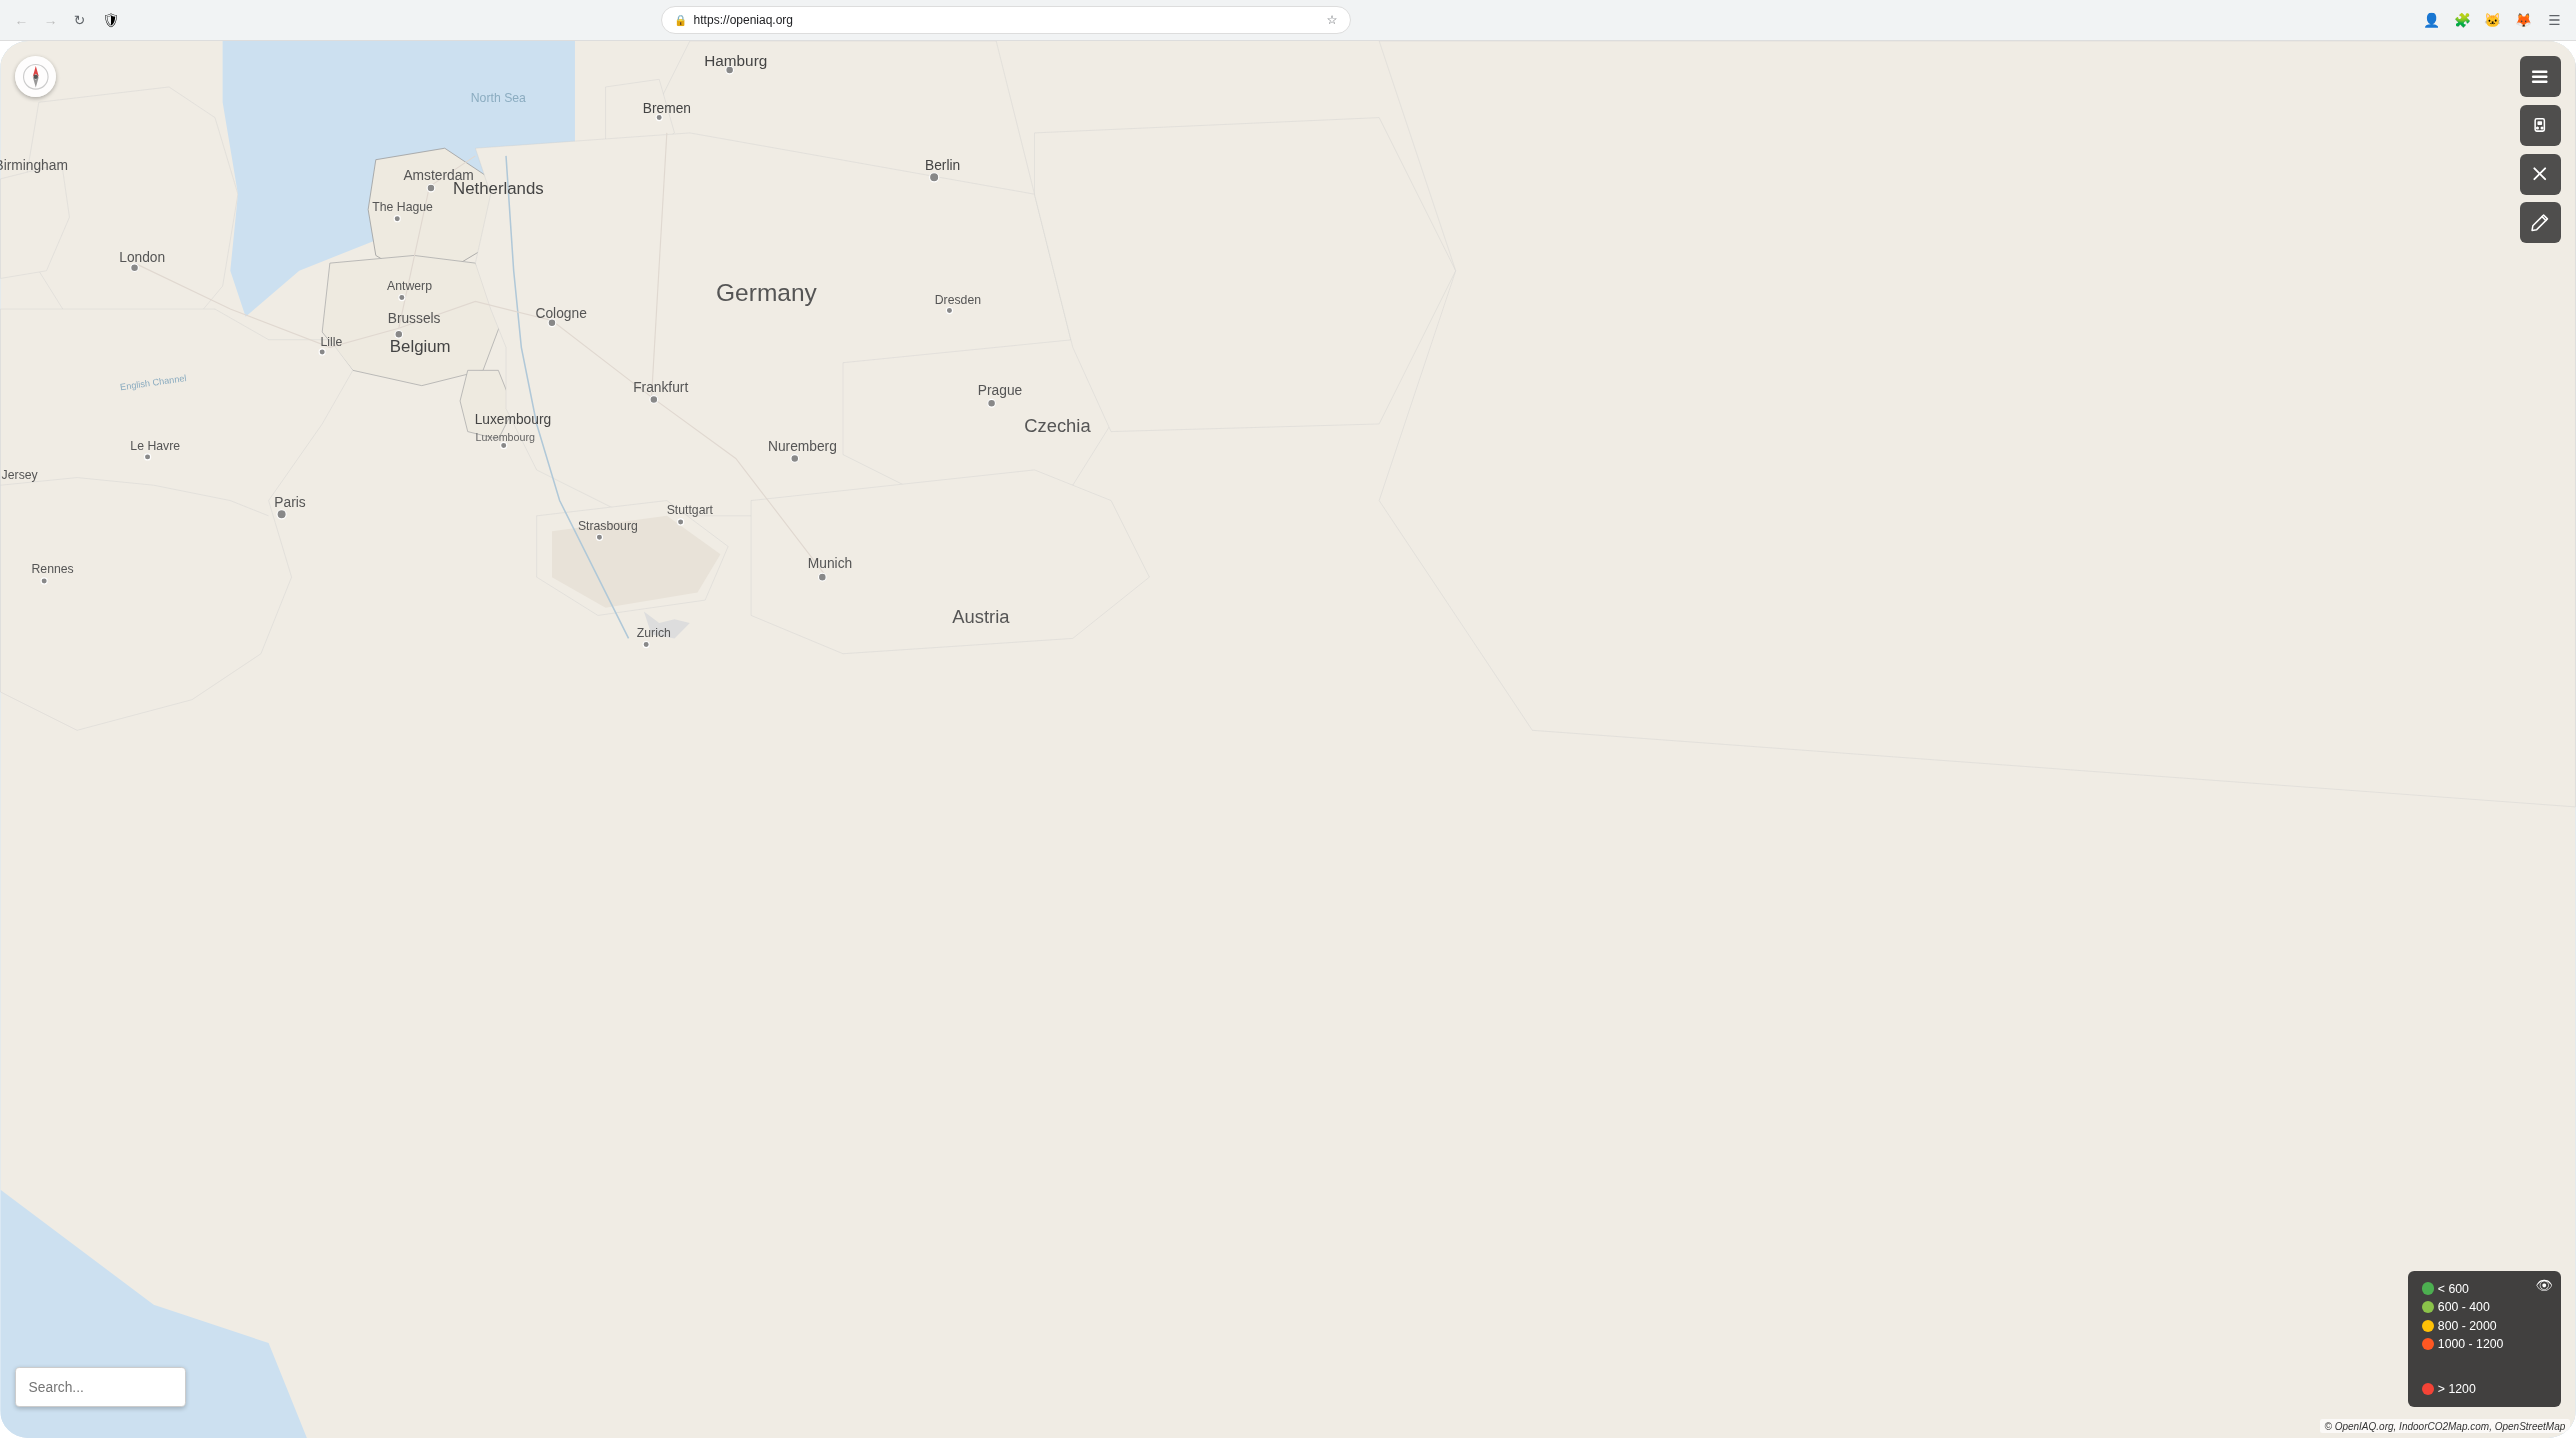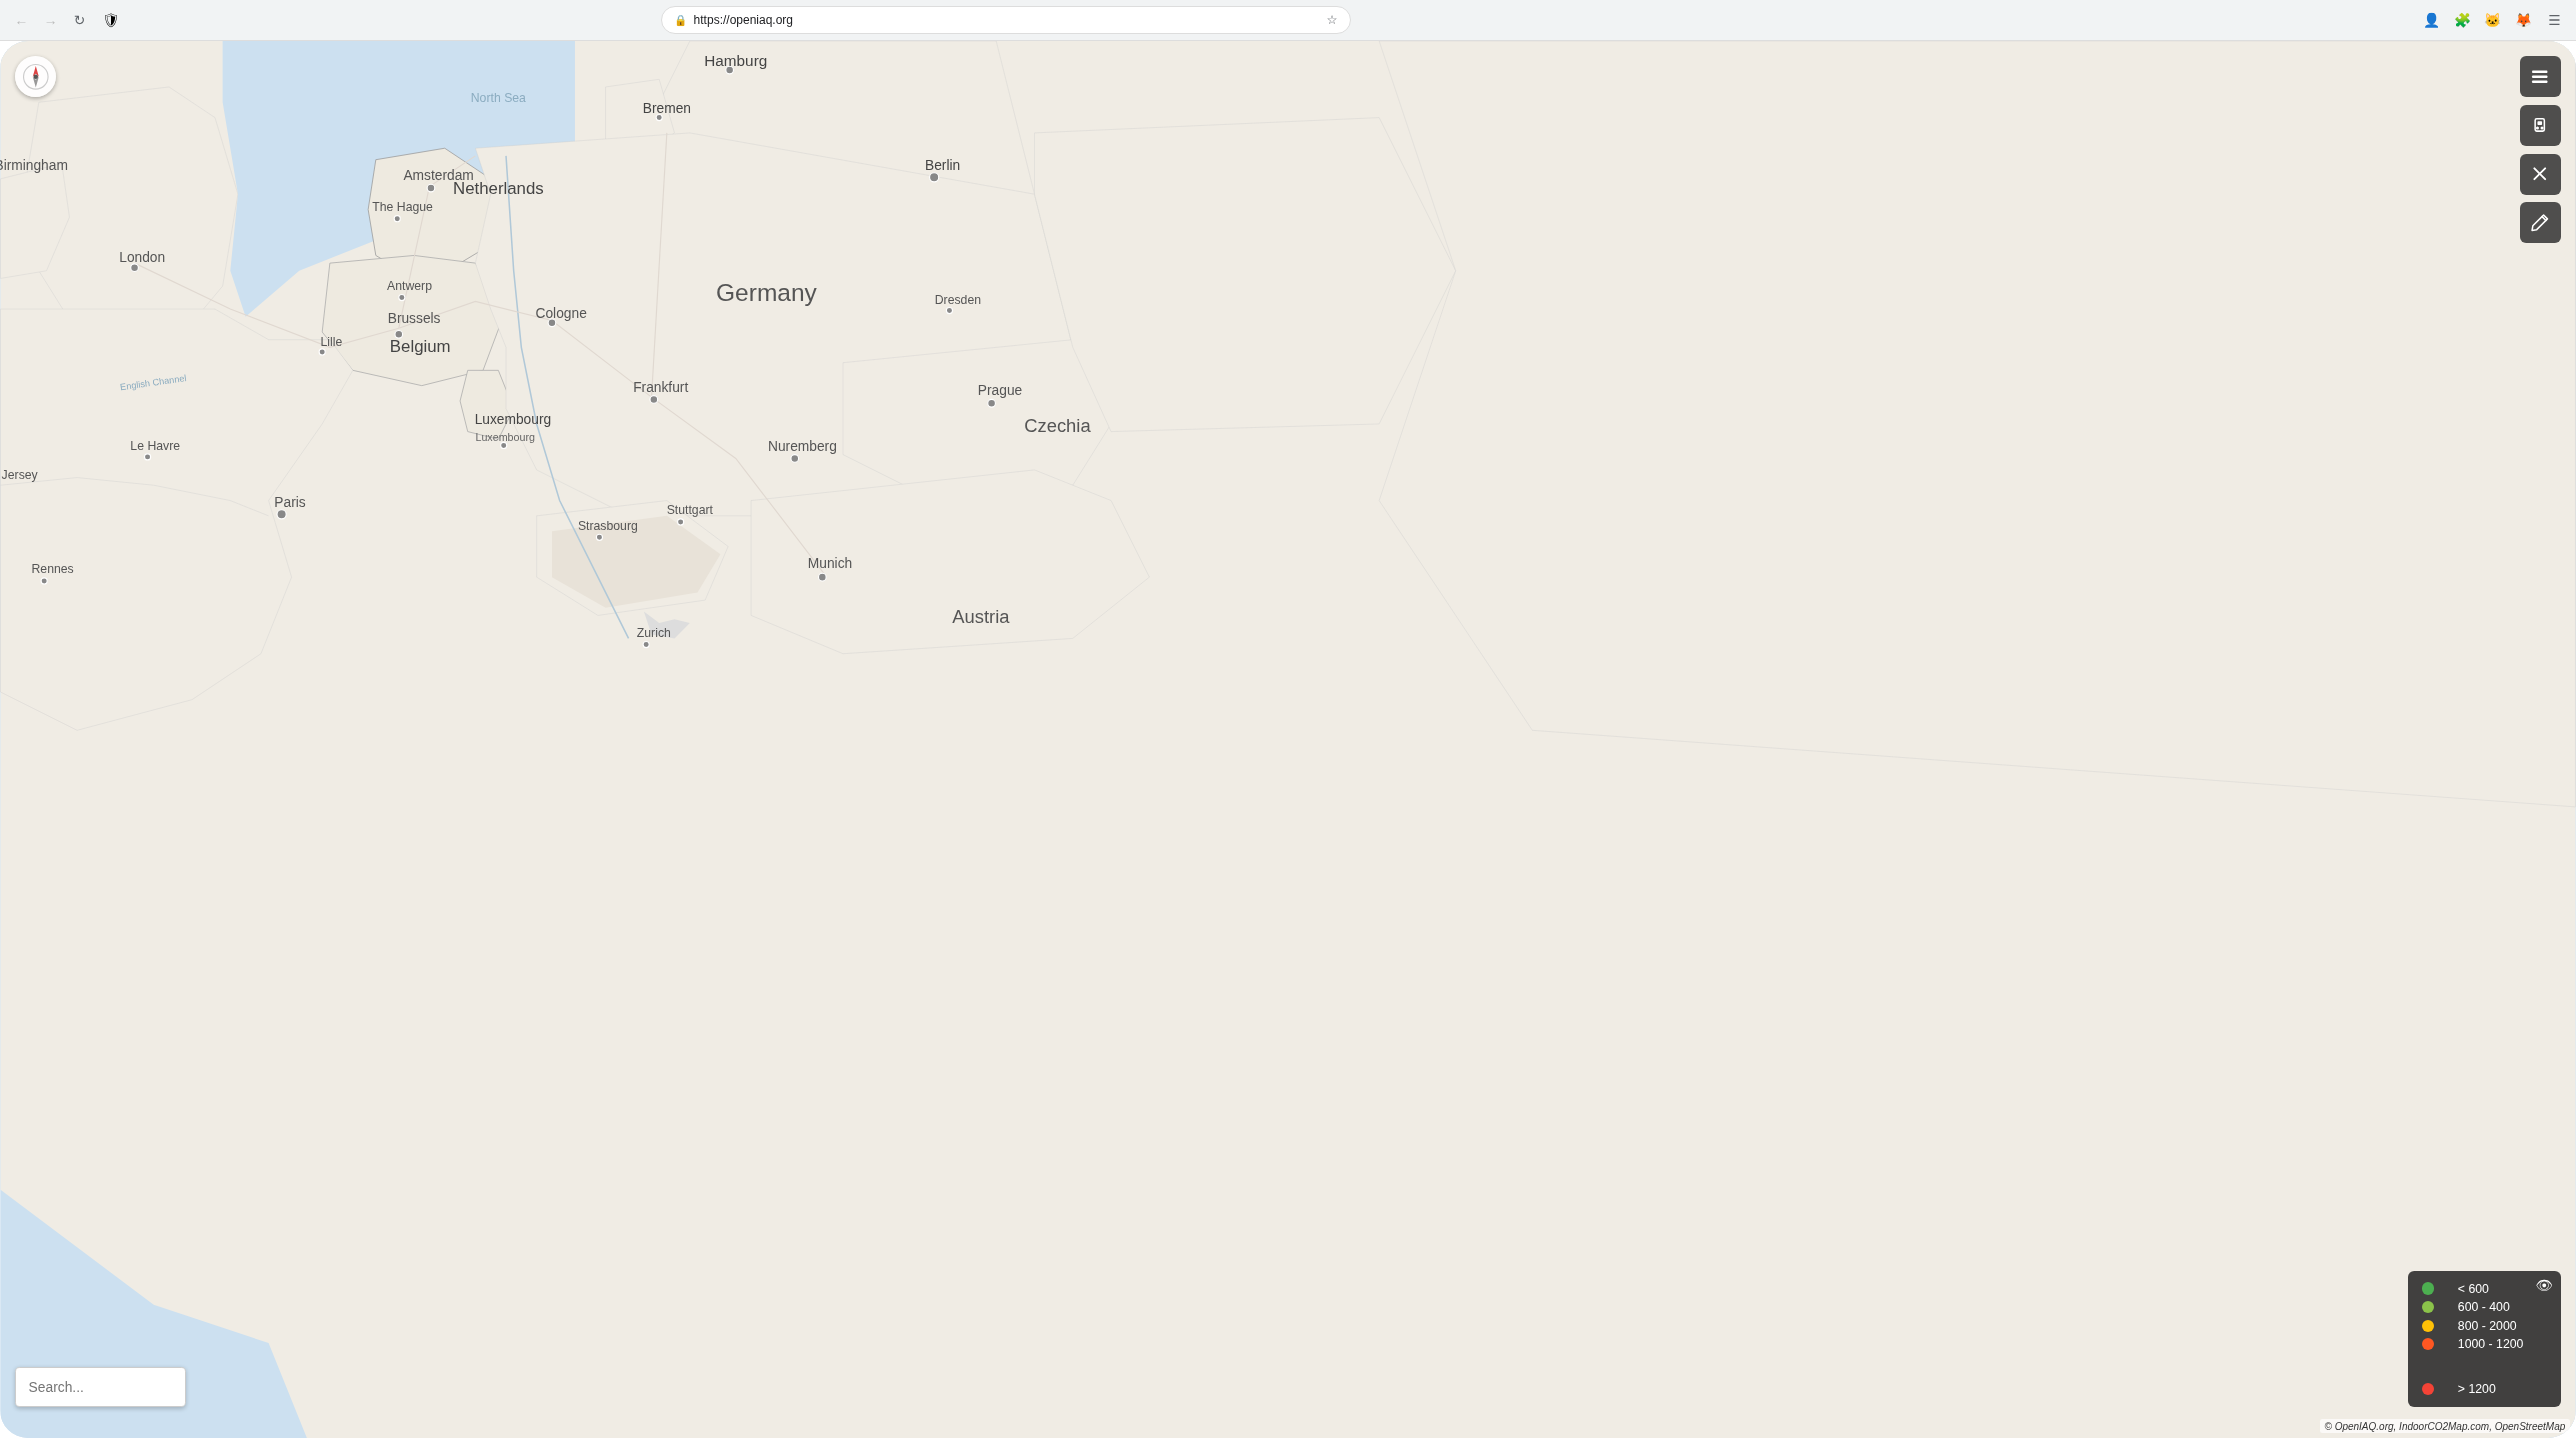--- a/index.html
+++ b/index.html
@@ -142,21 +142,21 @@
       background: rgba(40,40,40,0.88);
       border-radius: 6.1px;
       padding: 10.7px 13.8px;
       color: white;
       font-size: 12.3px;
       min-width: 153px;
     }
     .legend-row {
       display: flex;
       align-items: center;
-      gap: 24px;
+      gap: 4px;
       margin-bottom: 4.6px;
     }
     .legend-row:last-child { margin-bottom: 0; margin-top: 31px; }
     .legend-dot {
       width: 12.3px; height: 12.3px;
       border-radius: 50%;
       flex-shrink: 0;
     }
     .legend-eye {
       position: absolute;

